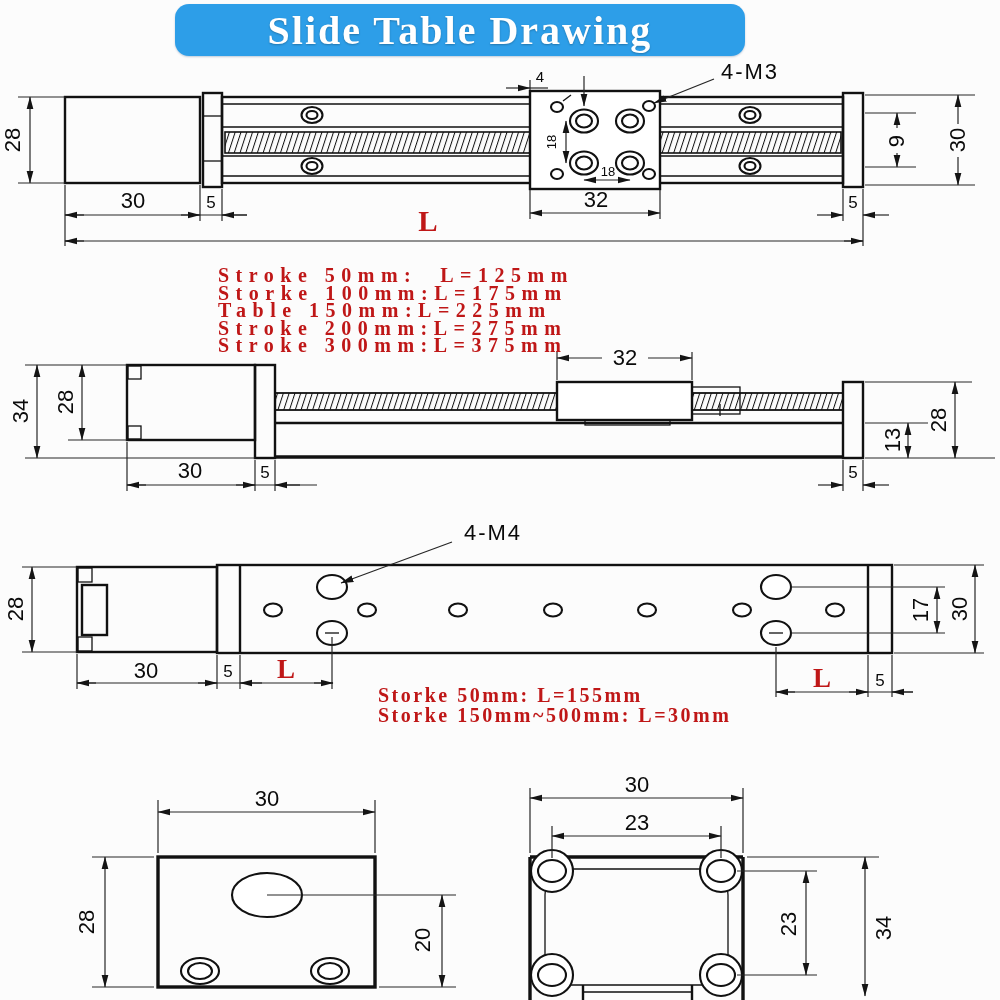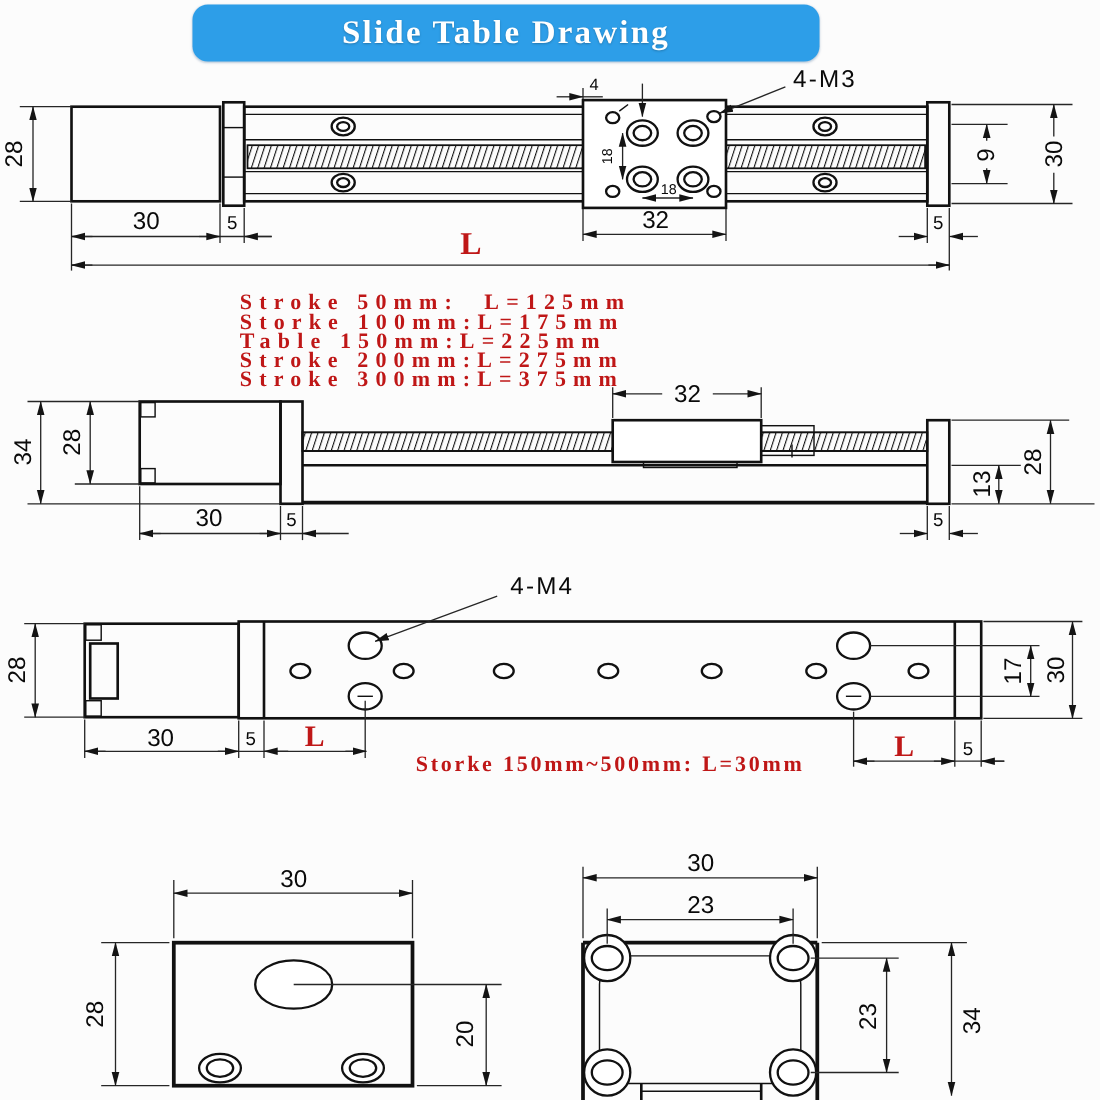--- a/index.html
+++ b/index.html
@@ -2,21 +2,21 @@
 <html><head>
 <meta charset="utf-8">
 <style>
   html,body{margin:0;padding:0;background:#fff;}
   .stage{position:relative;width:1000px;height:1000px;background:#fcfcfc;overflow:hidden;
          font-family:"Liberation Sans",sans-serif;}
   .banner{position:absolute;left:175px;top:4px;width:570px;height:52px;background:#2d9ee8;
           border-radius:14px;display:flex;align-items:center;justify-content:center;
           box-shadow:0 1px 2px rgba(0,60,120,.25);}
   .banner span{color:#ffffff;font-family:"Liberation Serif",serif;font-weight:bold;
-               font-size:30px;letter-spacing:2px;text-shadow:0 1px 2px rgba(0,0,0,.25);white-space:pre;}
+               font-size:40px;letter-spacing:2px;text-shadow:0 1px 2px rgba(0,0,0,.25);white-space:pre;}
   .redtable{position:absolute;color:#bf1717;font-family:"Liberation Serif",serif;
             font-weight:bold;}
   .redtable div{white-space:pre;}
   .rt-top{left:218px;top:247px;font-size:20px;letter-spacing:6.5px;line-height:17.5px;margin-top:20px;}
   .rt-bottom{left:378px;top:686px;font-size:20px;letter-spacing:2.5px;line-height:19.5px;}
   svg{position:absolute;left:0;top:0;}
   .ol{stroke:#111;fill:none;stroke-width:2.4;}
   .ol3{stroke:#111;fill:none;stroke-width:3.4;}
   .tl{stroke:#111;fill:none;stroke-width:1.3;}
   .dl{stroke:#262626;fill:none;stroke-width:1.2;}
@@ -341,16 +341,17 @@
 
   <div class="redtable rt-top">
     <div>Stroke 50mm:  L=125mm</div>
     <div>Storke 100mm:L=175mm</div>
     <div>Table 150mm:L=225mm</div>
     <div>Stroke 200mm:L=275mm</div>
     <div>Stroke 300mm:L=375mm</div>
   </div>
 
   <div class="redtable rt-bottom">
+    <div>Storke 50mm: L=155mm</div>
     <div>Storke 150mm~500mm: L=30mm</div>
   </div>
 
 </div>
 
 </body></html>

